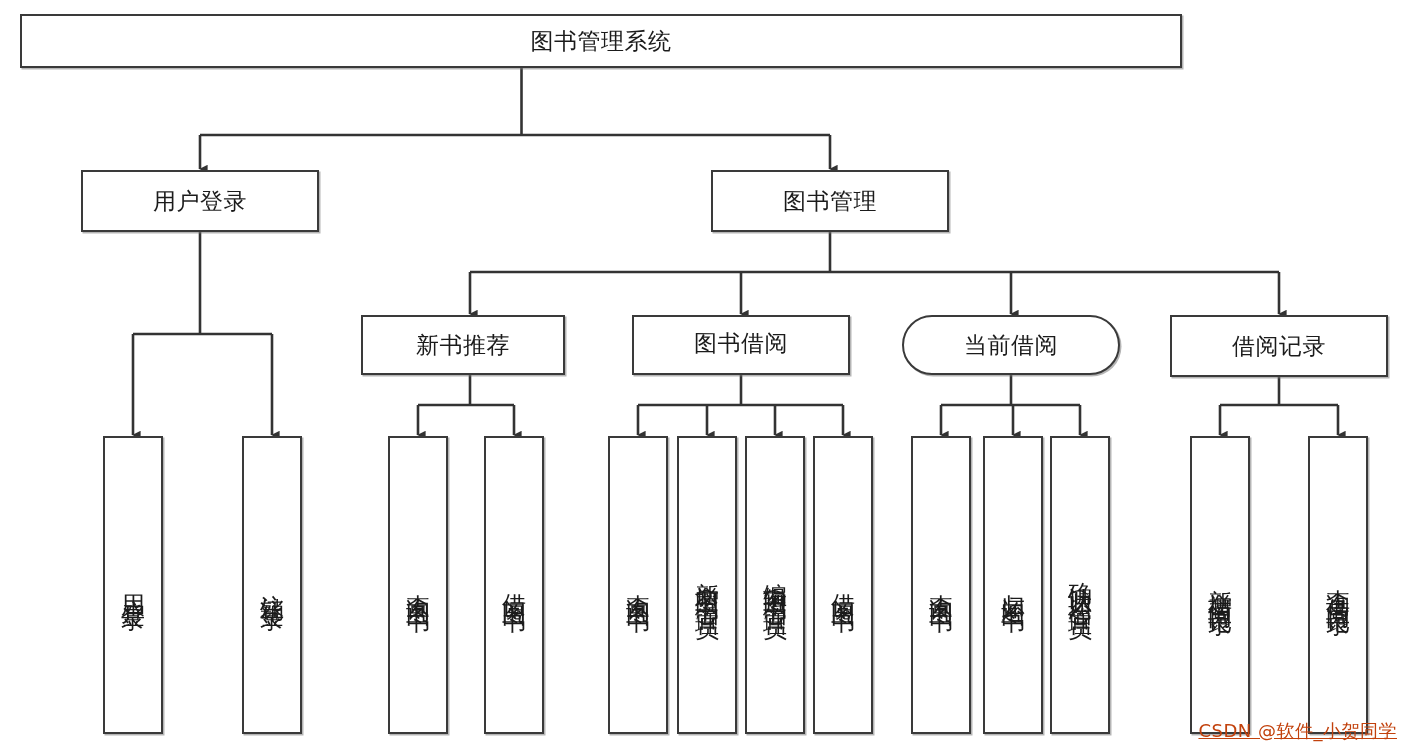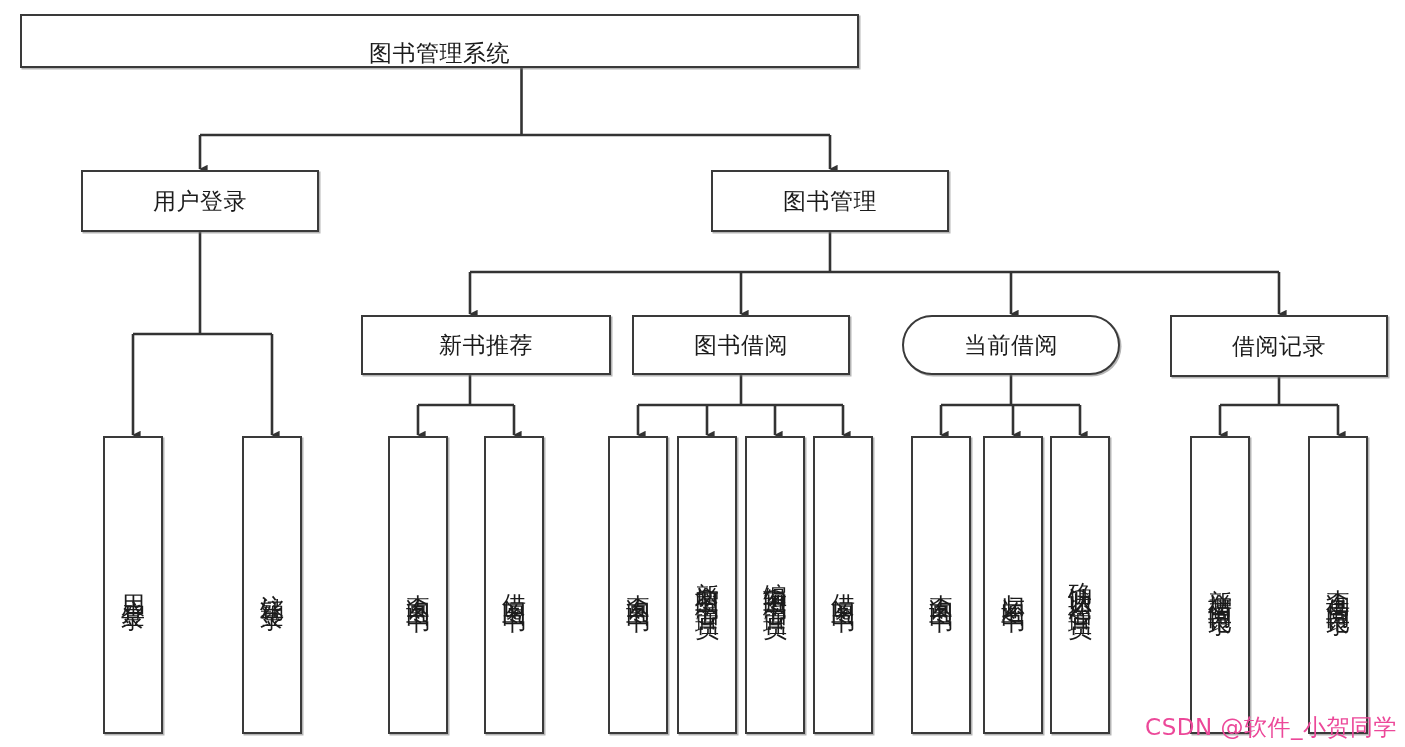--- a/index.html
+++ b/index.html
@@ -49,26 +49,27 @@
     text-orientation: upright;
     font-size: 24px;
     letter-spacing: 5px;
     line-height: 1;
     white-space: nowrap;
   }
   .watermark {
     position: absolute;
     right: 8px;
     bottom: 4px;
-    font-size: 23px;
-    color: #ec4899;
+    font-size: 18px;
+    color: #c2410c;
     white-space: nowrap;
     font-family: "DejaVu Sans", "Liberation Sans", sans-serif;
     letter-spacing: 0.5px;
     pointer-events: none;
+    text-decoration: underline;
   }
 </style>
 </head>
 <body>
 
 <div id="stage">
 
   <svg id="diagram-svg" viewBox="0 0 1405 747" xmlns="http://www.w3.org/2000/svg">
     <defs>
       <marker id="arrowhead" markerWidth="9" markerHeight="9" refX="4.2" refY="7.6" orient="auto" markerUnits="userSpaceOnUse">
@@ -106,33 +107,33 @@
         <path d="M 1013 405 L 1013 435" marker-end="url(#arrowhead)"></path>
         <path d="M 1080 405 L 1080 435" marker-end="url(#arrowhead)"></path>
         <path d="M 1279 375 L 1279 405"></path>
         <path d="M 1220 405 L 1338 405"></path>
         <path d="M 1220 405 L 1220 435" marker-end="url(#arrowhead)"></path>
         <path d="M 1338 405 L 1338 435" marker-end="url(#arrowhead)"></path>
       </g>
   </svg>
 
   <div id="node-layer">
-      <div class="node root" style="left: 20px; top: 14px; width: 839px; height: 54px; align-items: flex-end;">
+      <div class="node root" style="left: 20px; top: 14px; width: 1162px; height: 54px;">
         <span class="node-label">图书管理系统</span>
       </div>
       <div class="node level2" style="left: 81px; top: 170px; width: 238px; height: 62px;">
         <span class="node-label">用户登录</span>
       </div>
       <div class="node level2" style="left: 711px; top: 170px; width: 238px; height: 62px; text-align: center;">
         <span class="node-label">图书管理</span>
       </div>
-      <div class="node level3" style="left: 361px; top: 315px; width: 250px; height: 60px;">
+      <div class="node level3" style="left: 361px; top: 315px; width: 204px; height: 60px;">
         <span class="node-label">新书推荐</span>
       </div>
-      <div class="node level3" style="left: 632px; top: 315px; width: 218px; height: 60px;">
+      <div class="node level3" style="left: 632px; top: 315px; width: 218px; height: 60px; font-family: Liberation Mono, monospace;">
         <span class="node-label">图书借阅</span>
       </div>
       <div class="node level3" style="left: 902px; top: 315px; width: 218px; height: 60px; border-radius: 30px;">
         <span class="node-label">当前借阅</span>
       </div>
       <div class="node level3" style="left: 1170px; top: 315px; width: 218px; height: 62px;">
         <span class="node-label">借阅记录</span>
       </div>
       <div class="node leaf" style="left: 103px; top: 436px; width: 60px; height: 298px;">
         <span class="node-label">用户登录</span>

